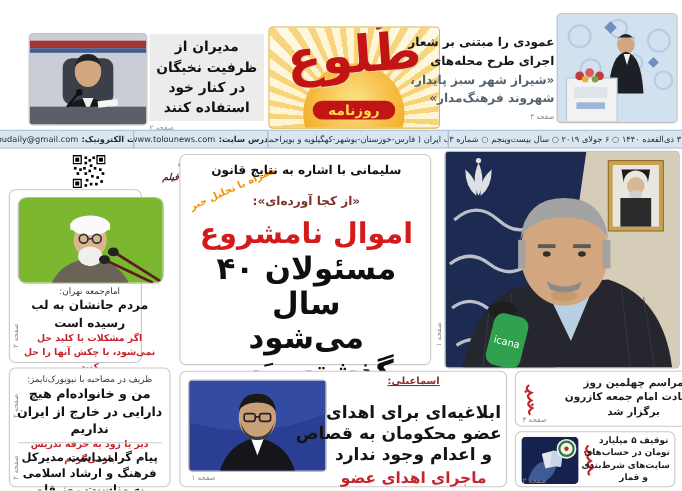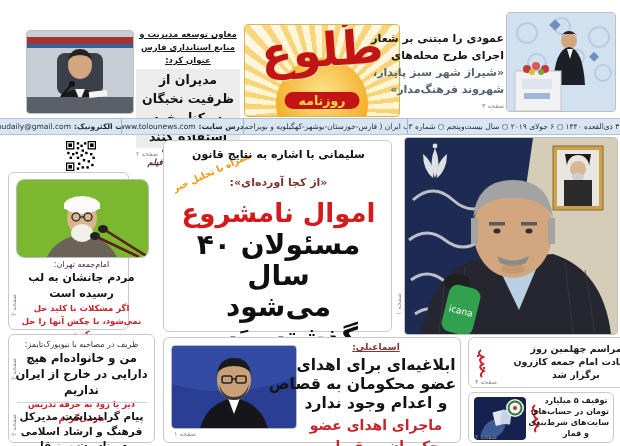--- a/index.html
+++ b/index.html
@@ -62,21 +62,20 @@
       <ellipse cx="53" cy="34" rx="12" ry="14" fill="#d2a67f"></ellipse>
       <path d="M41 30 q2 -12 12 -12 q10 0 12 12 q-3 -6 -12 -6 q-9 0 -12 6z" fill="#222"></path>
       <path d="M24 82 q6 -22 29 -24 q23 2 29 24z" fill="#17171c"></path>
       <polygon points="48,58 58,58 53,70" fill="#eeeeee"></polygon>
       <rect y="66" width="106" height="16" fill="#5a5f68"></rect>
       <rect x="62" y="60" width="18" height="6" fill="#f5f5f5" transform="rotate(-6 71 63)"></rect>
       <line x1="34" y1="66" x2="44" y2="54" stroke="#111" stroke-width="2"></line>
       <circle cx="45" cy="53" r="3" fill="#111"></circle>
     </svg>
     <div class="abs c" style="left:128px;top:2px;width:104px;">
-      <div class="kicker">معاون توسعه مدیریت و منابع استانداری فارس عنوان کرد:</div>
       <div class="tl-head" style="margin-top:3px;">مدیران از ظرفیت نخبگان در کنار خود استفاده کنند</div>
       <div class="tag" style="text-align:left;margin-top:2px;">صفحه ۲</div>
     </div>
   </div>
 
   <div class="abs logo">
     <div class="rays"></div>
     <div class="sun"></div>
     <div class="logo-name">طُلوع</div>
     <div class="logo-sub">روزنامه</div>
@@ -291,21 +290,21 @@
       <g stroke="#222" stroke-width="1.5" fill="none">
         <rect x="50" y="30" width="10" height="7" rx="2"></rect>
           <rect x="64" y="30" width="10" height="7" rx="2"></rect>
           <line x1="60" y1="33" x2="64" y2="33"></line>
       </g>
       <path d="M47 38 q2 16 15 16 q13 0 15 -16 q-4 13 -15 13 q-11 0 -15 -13z" fill="#3a3a3a"></path>
     </svg>
     <div class="abs tag" style="left:10px;top:92px;">صفحه ۱</div>
     <div class="abs c" style="right:4px;top:4px;width:160px;">
       <div class="es-kicker">اسماعیلی:</div>
-      <div class="es-line" style="margin-top:4px;">ابلاغیه‌ای برای اهدای</div>
+      <div class="es-line" style="margin-top:14px;">ابلاغیه‌ای برای اهدای</div>
       <div class="es-line">عضو محکومان به قصاص</div>
       <div class="es-line">و اعدام وجود ندارد</div>
       <div class="es-red" style="margin-top:2px;">ماجرای اهدای عضو محکومان به قصاص و اعدام چیست؟</div>
     </div>
   </div>
 
   <div class="abs box" style="left:468px;top:337px;width:174px;height:51px;">
     <svg style="position:absolute;left:6px;top:10px;" width="12" height="30" viewBox="0 0 12 30">
       <path d="M6 2 q-5 4 2 7 q-6 3 0 7 q-6 3 1 7 q-5 3 -2 6" stroke="#c2252c" fill="none" stroke-width="2"></path>
       <circle cx="3" cy="8" r="1.2" fill="#c2252c"></circle>

